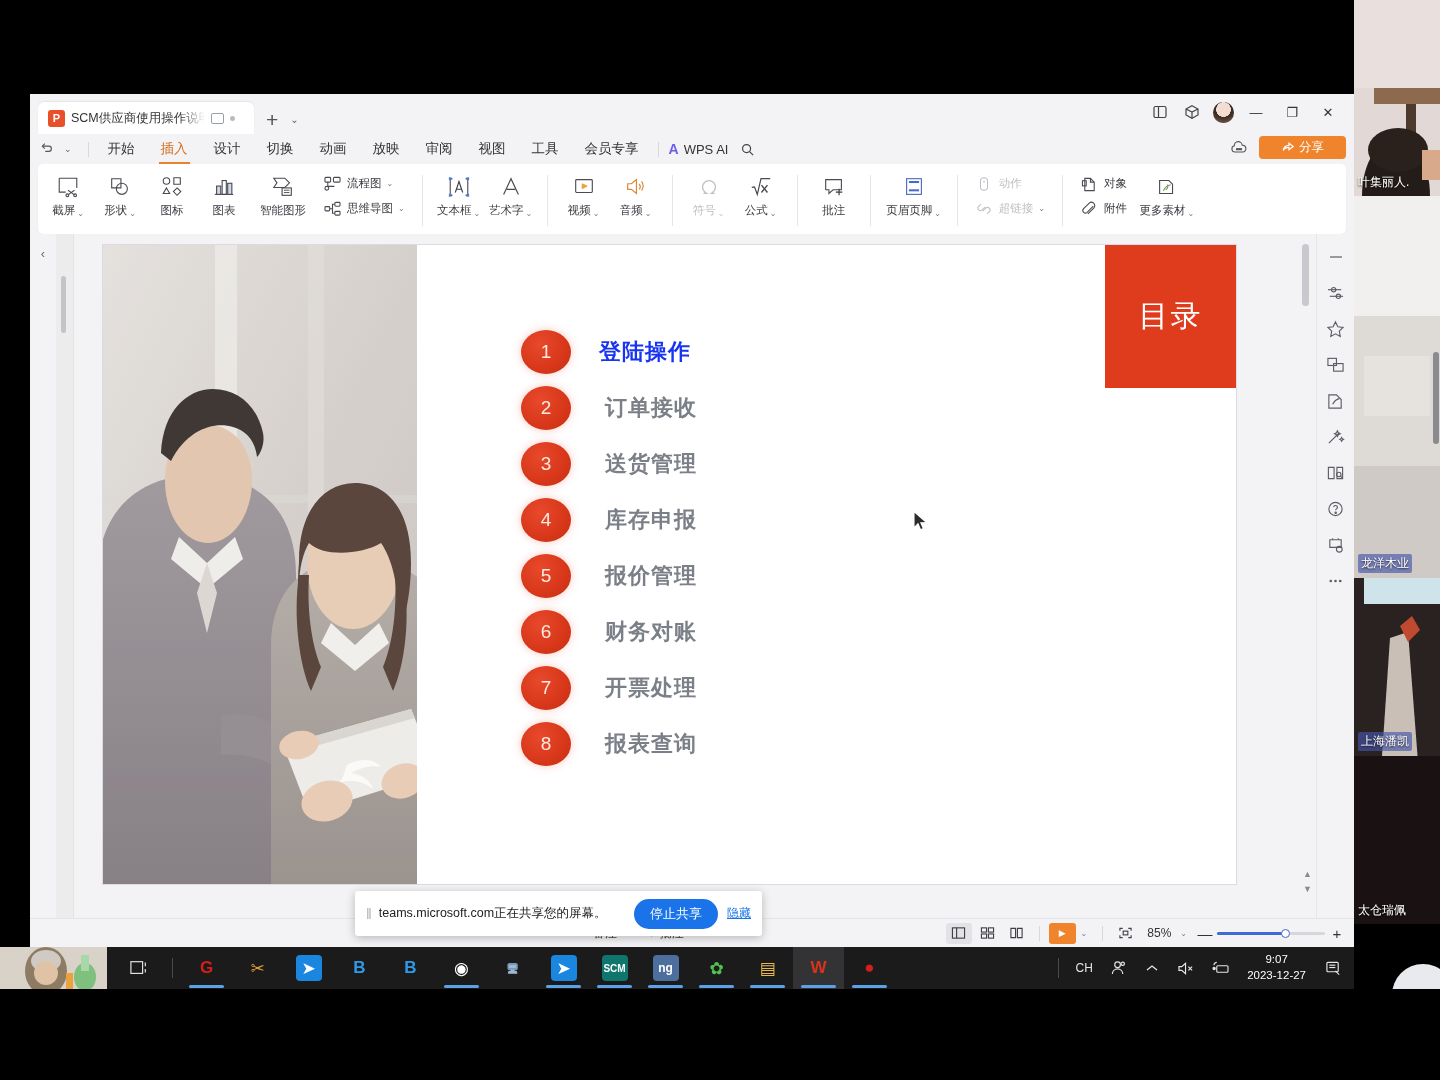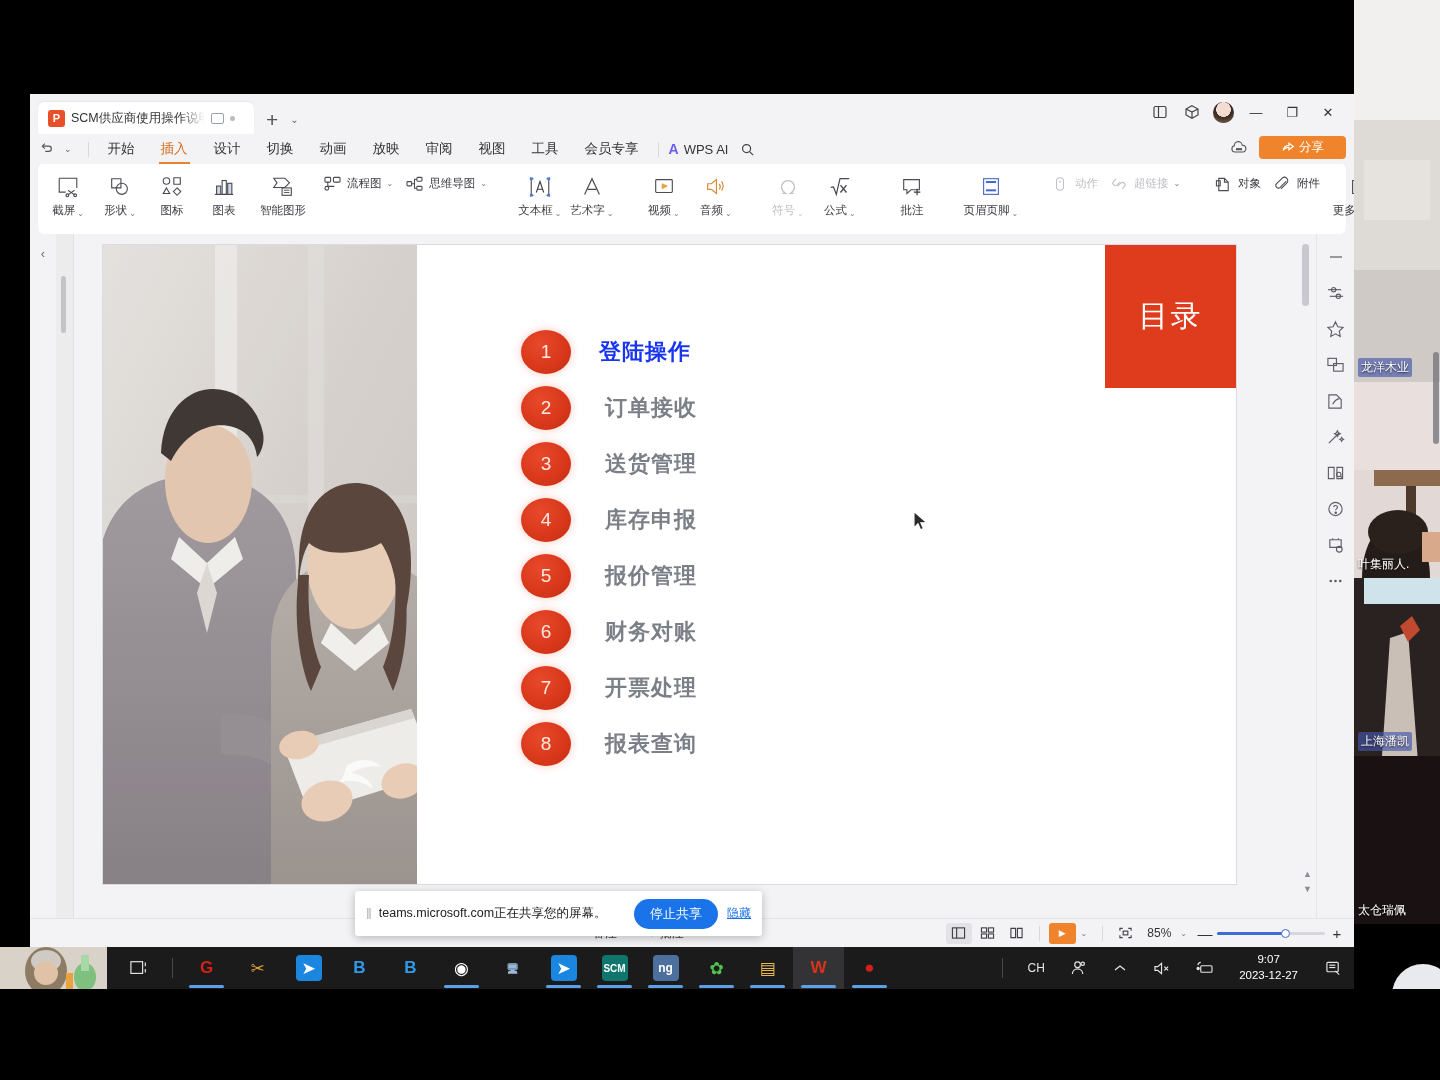--- a/index.html
+++ b/index.html
@@ -94,21 +94,21 @@
   .rb-div { width: 1px; background: #e6e6e9; margin: 8px 6px; align-self: stretch; }
   .rb-btn {
     width: 52px; display: flex; flex-direction: column; align-items: center; gap: 2px;
     padding-top: 4px; cursor: pointer;
   }
   .rb-btn .gl { height: 28px; display: flex; align-items: center; justify-content: center; color: #4a4a52; }
   .rb-btn .lb { font-size: 11.5px; color: #3c3c43; white-space: nowrap; display: flex; align-items: flex-end; gap: 2px; }
   .rb-btn.dim .gl, .rb-btn.dim .lb { color: #bfc0c6; }
   .caret { font-size: 8px; color: #7a7a82; }
   .rb-btn.dim .caret { color: #c8c9ce; }
-  .rb-stack { display: flex; flex-direction: row; justify-content: center; padding: 3px 2px; gap: 2px; }
+  .rb-stack { display: flex; flex-direction: column; justify-content: center; padding: 3px 2px; gap: 2px; }
   .rb-row {
     display: flex; align-items: center; gap: 5px; font-size: 11.5px; color: #3c3c43;
     padding: 3px 5px; cursor: pointer; white-space: nowrap;
   }
   .rb-row .gl { width: 19px; height: 17px; display: flex; align-items: center; justify-content: center; color: #4a4a52; }
   .rb-row.dim, .rb-row.dim .gl { color: #bfc0c6; }
   .rb-wide { width: 66px; }
 
   
   .editor { flex: 1; display: flex; position: relative; background: #f3f3f5; overflow: hidden; }
@@ -217,21 +217,21 @@
     width: 51px; height: 42px; display: flex; align-items: center; justify-content: center;
     position: relative; cursor: pointer;
   }
   .tb-app.act { background: #333336; }
   .tb-app.run::after {
     content: ""; position: absolute; left: 8px; right: 8px; bottom: 1px; height: 3px;
     background: #5ca0e8; border-radius: 2px;
   }
   .tb-app .ic { width: 26px; height: 26px; display: flex; align-items: center; justify-content: center; font-size: 17px; font-weight: bold; color: #fff; border-radius: 4px; }
   .tb-sep { width: 1px; height: 20px; background: #4a4a4e; margin: 0 8px; }
-  .tray { position: absolute; right: 0; top: 0; height: 42px; display: flex; align-items: center; gap: 8px; padding-right: 4px; }
+  .tray { position: absolute; right: 0; top: 0; height: 42px; display: flex; align-items: center; gap: 0; padding-right: 4px; }
   .tray-i { min-width: 34px; height: 42px; display: flex; align-items: center; justify-content: center; color: #e6e6e6; font-size: 12px; cursor: pointer; }
   .tray-clock { display: flex; flex-direction: column; align-items: center; justify-content: center; color: #fff; font-size: 11.5px; line-height: 1.35; padding: 0 10px; cursor: pointer; }
   .footer-black { position: absolute; left: 0; top: 989px; width: 1440px; height: 91px; background: #000; }
 </style>
 </head>
 <body>
 
 <div id="root">
 
   <div class="share-frame-top"></div>
@@ -850,42 +850,42 @@
 
   <div class="share-toast">
     <span class="toast-grip">‖</span>
     <span class="toast-text">teams.microsoft.com正在共享您的屏幕。</span>
     <button class="toast-stop">停止共享</button>
     <span class="toast-hide">隐藏</span>
   </div>
 
   <div class="meet-rail">
 
-    <div class="tile" style="height:382px;background:linear-gradient(#f0eeec,#dcd8d4);">
-      <svg width="86" height="382" viewBox="0 0 86 382" preserveAspectRatio="none">
-        <rect width="86" height="382" fill="#e8e5e2"></rect>
-        <rect x="0" y="0" width="86" height="120" fill="#f2f0ee"></rect>
-        <rect x="0" y="120" width="86" height="150" fill="#dedad6"></rect>
-        <rect x="0" y="270" width="86" height="112" fill="#cfcac6"></rect>
-        <rect x="10" y="160" width="66" height="60" fill="#e6e2de"></rect>
-      </svg>
-      <span class="tile-name chip">龙洋木业</span>
-    </div>
-
     <div class="tile" style="height:196px;background:#cfc6c4;">
       <svg width="86" height="196" viewBox="0 0 86 196" preserveAspectRatio="none">
         <rect width="86" height="196" fill="#e2d8d6"></rect>
         <rect x="0" y="0" width="86" height="88" fill="#e9e0de"></rect>
         <rect x="20" y="88" width="66" height="16" fill="#8d6a4e"></rect>
         <rect x="52" y="104" width="10" height="40" fill="#4e3a2c"></rect>
         <path d="M8 196c0-34 16-56 34-56s34 22 34 56z" fill="#241c18"></path>
         <ellipse cx="44" cy="150" rx="30" ry="22" fill="#2a211c"></ellipse>
         <rect x="68" y="150" width="18" height="30" fill="#d8a98a"></rect>
       </svg>
       <span class="tile-name">叶集丽人.</span>
+    </div>
+
+    <div class="tile" style="height:382px;background:linear-gradient(#f0eeec,#dcd8d4);">
+      <svg width="86" height="382" viewBox="0 0 86 382" preserveAspectRatio="none">
+        <rect width="86" height="382" fill="#e8e5e2"></rect>
+        <rect x="0" y="0" width="86" height="120" fill="#f2f0ee"></rect>
+        <rect x="0" y="120" width="86" height="150" fill="#dedad6"></rect>
+        <rect x="0" y="270" width="86" height="112" fill="#cfcac6"></rect>
+        <rect x="10" y="160" width="66" height="60" fill="#e6e2de"></rect>
+      </svg>
+      <span class="tile-name chip">龙洋木业</span>
     </div>
 
     <div class="tile" style="height:178px;background:#1f1a18;">
       <svg width="86" height="178" viewBox="0 0 86 178" preserveAspectRatio="none">
         <rect width="86" height="178" fill="#2a2220"></rect>
         <rect x="10" y="0" width="76" height="26" fill="#cfe3ea"></rect>
         <path d="M28 178 36 60l18-6 10 130z" fill="#c9bfb6"></path>
         <path d="M46 48l12-10 8 14-12 12z" fill="#c04a30"></path>
       </svg>
       <span class="tile-name chip">上海潘凯</span>

